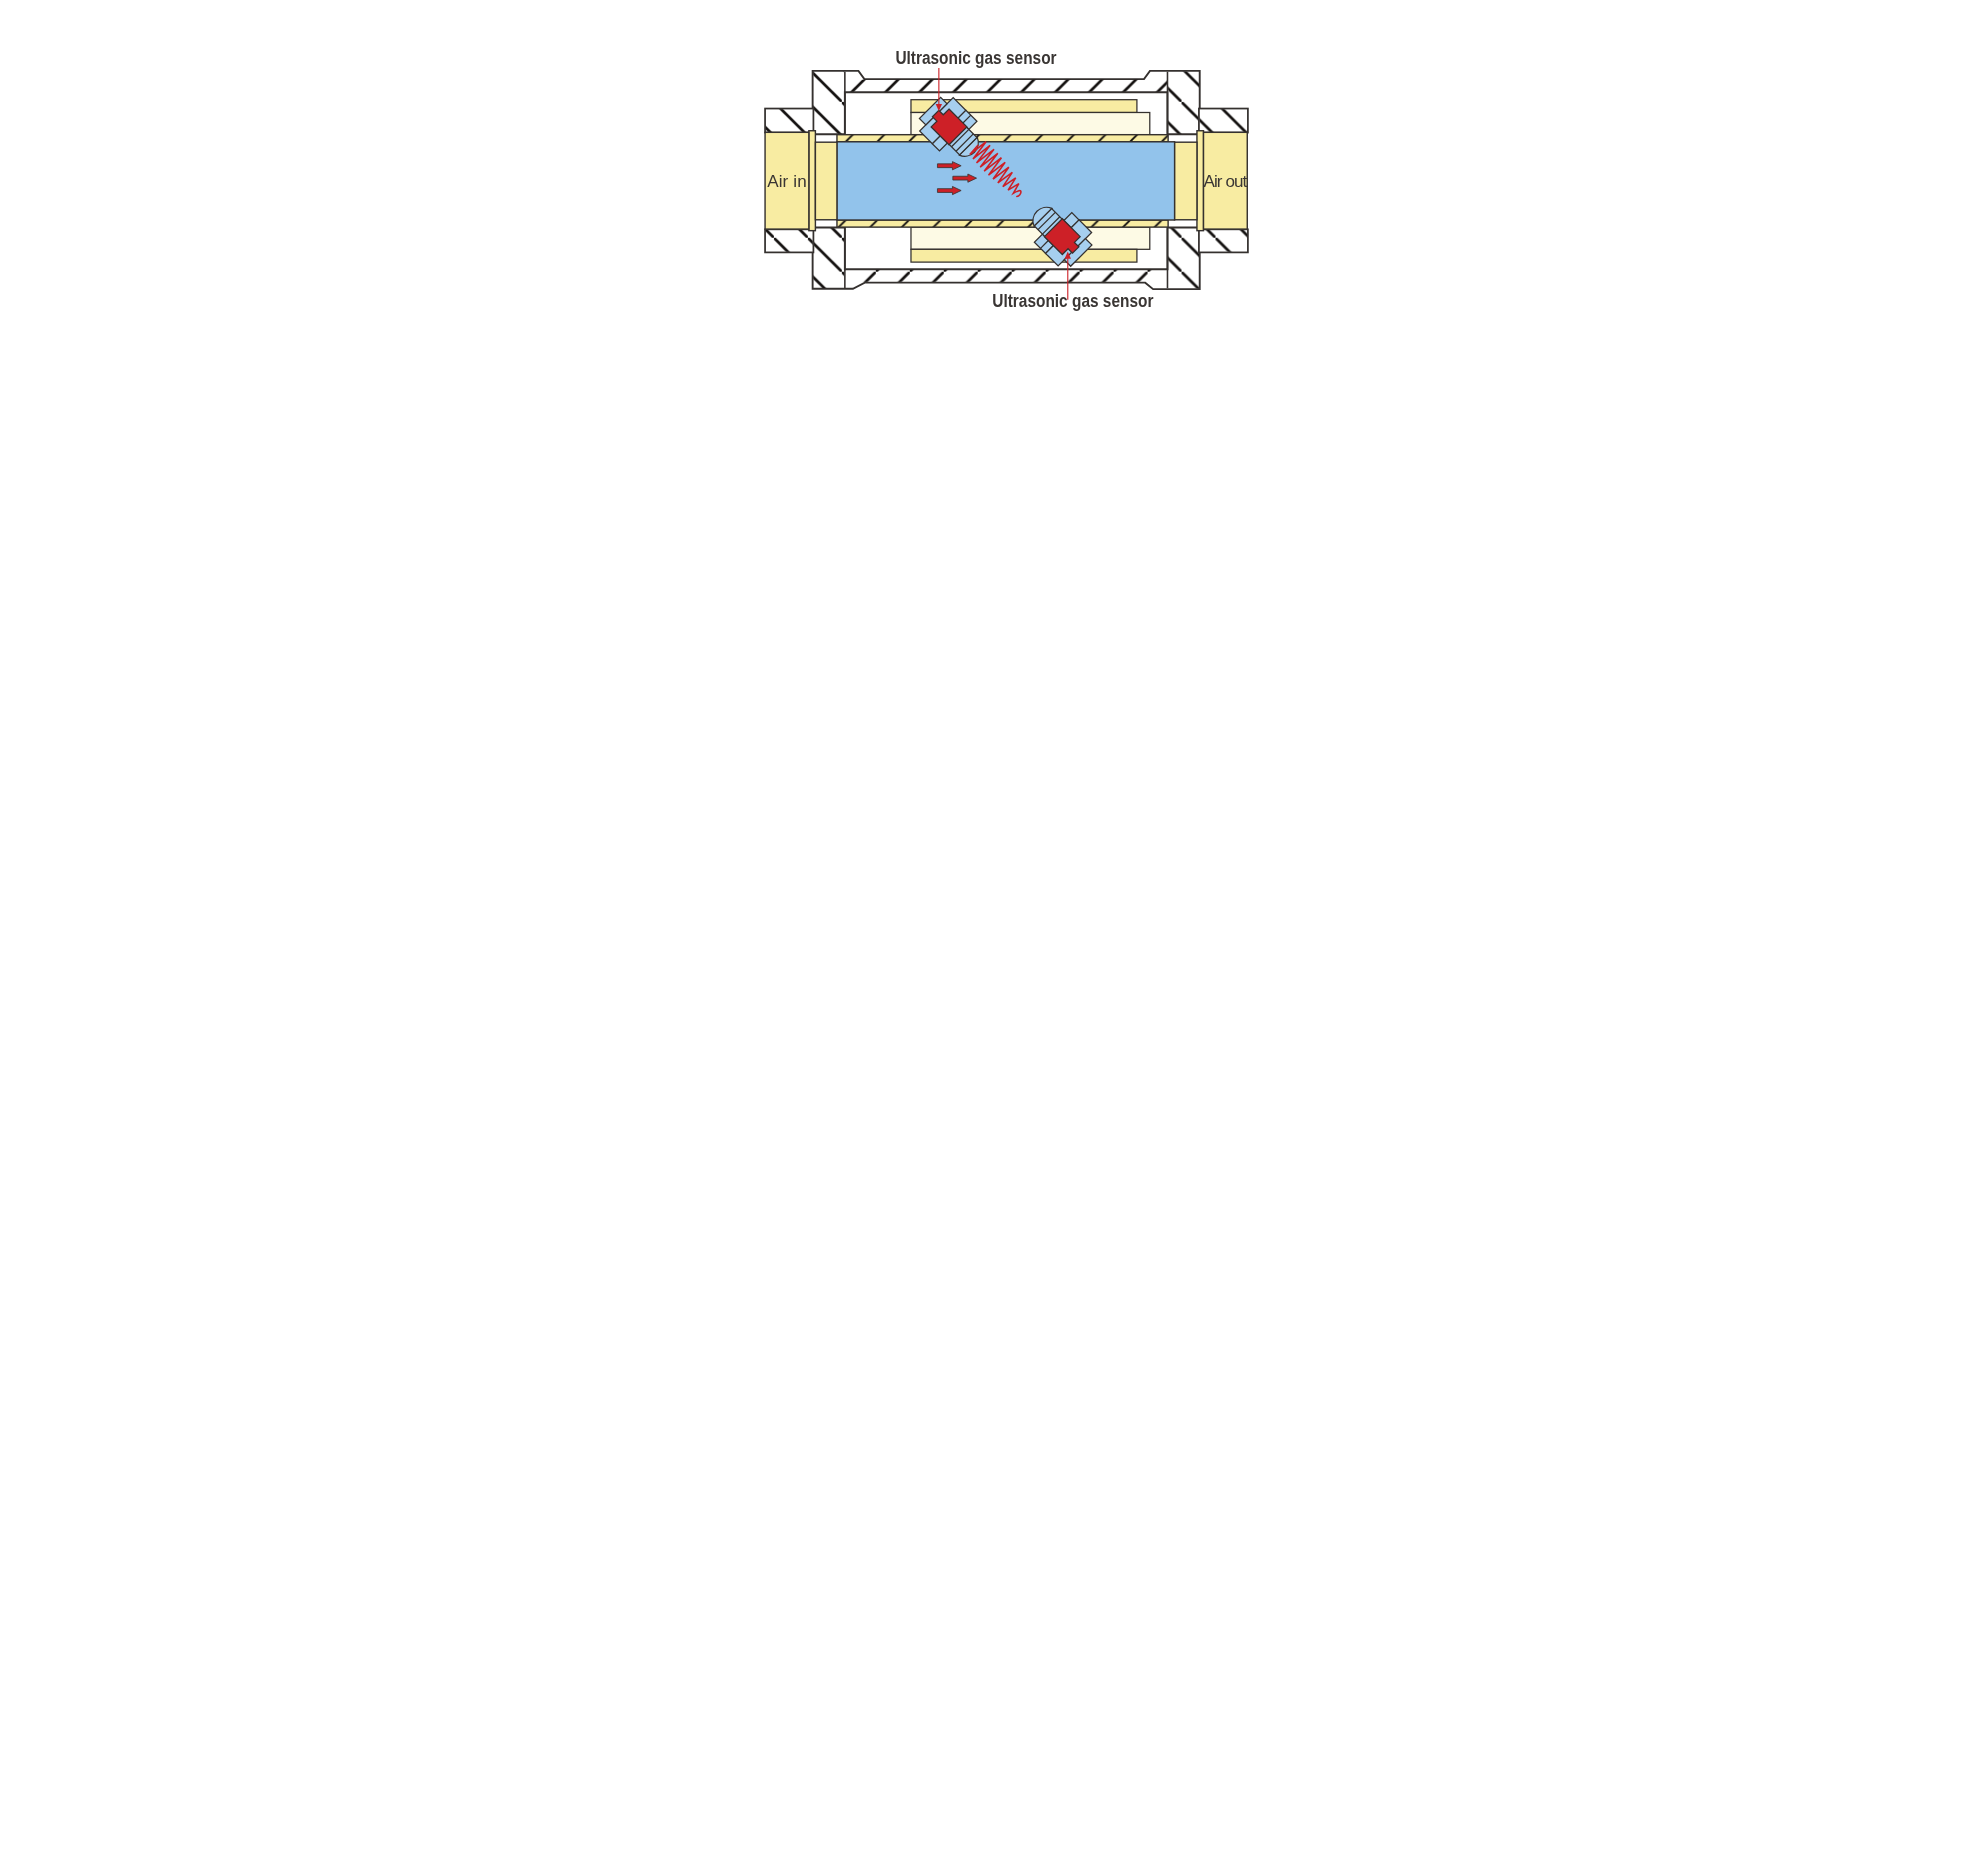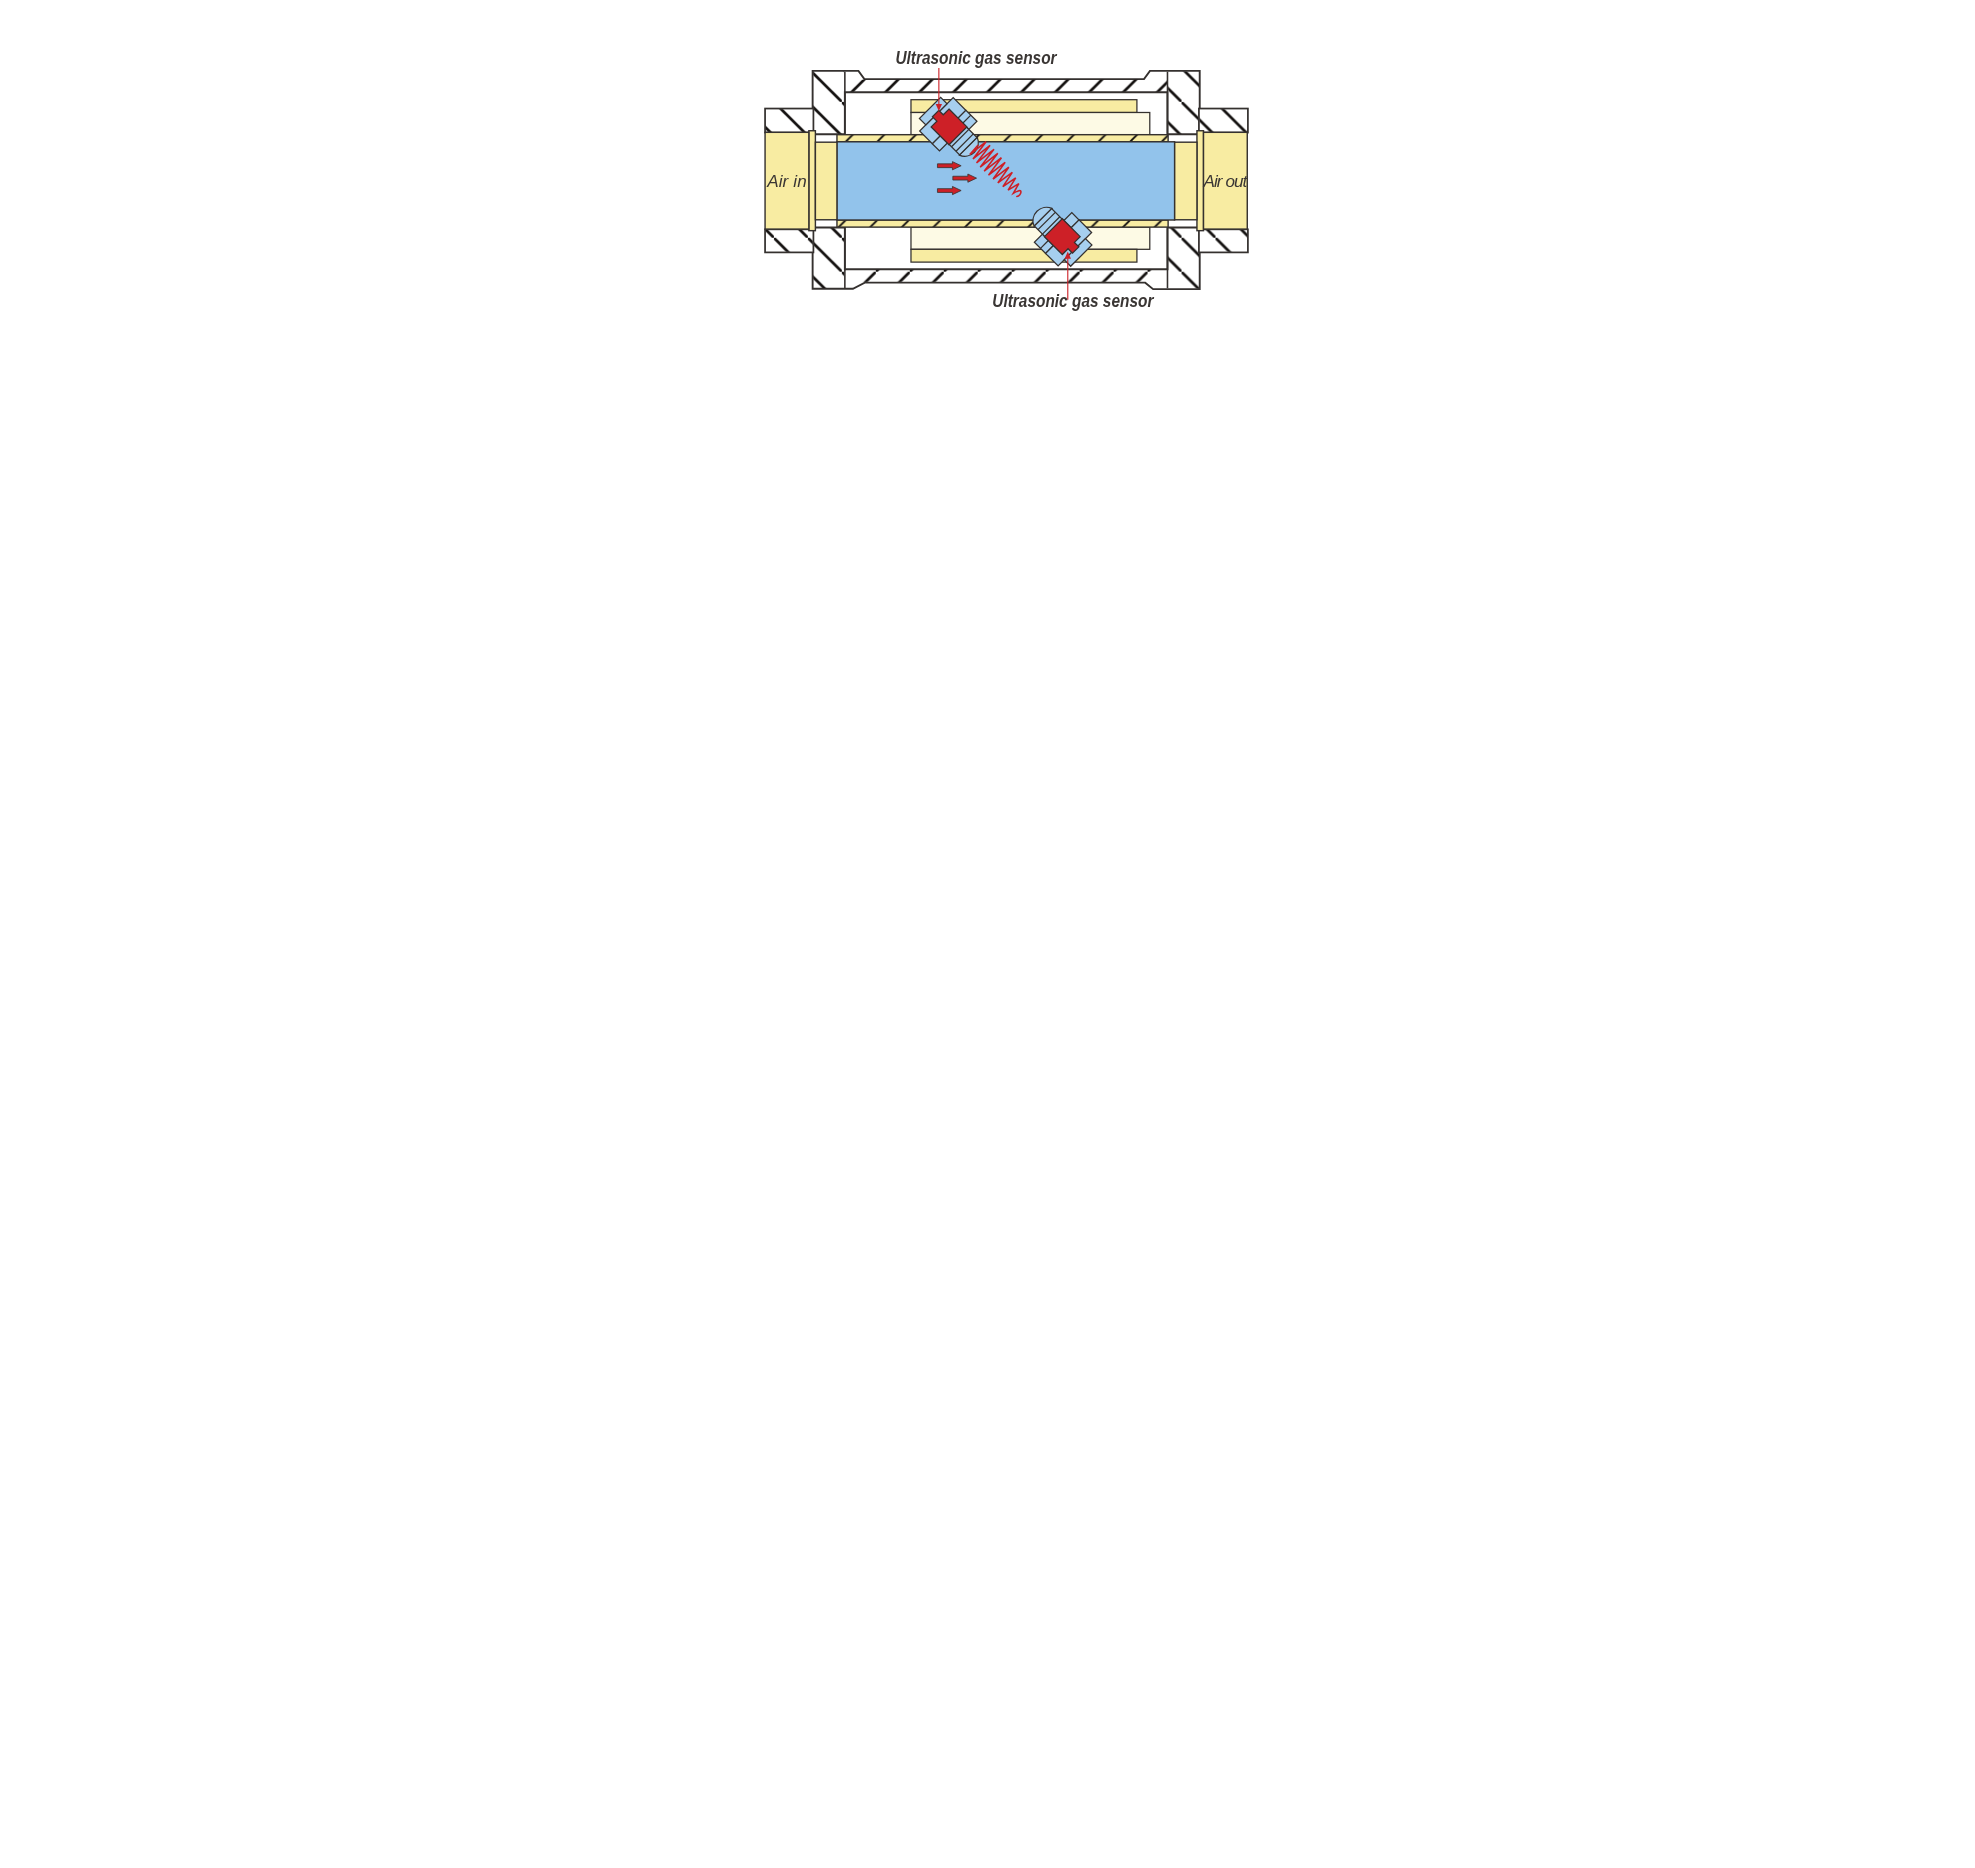--- a/index.html
+++ b/index.html
@@ -1,21 +1,21 @@
 <!DOCTYPE html>
 <html style="--outline: #35312f; --hatch: #141110; --channel-blue: #92c3eb; --housing-blue: #a6cfef; --yellow: #f8eca2; --cream: #fdfae5; --red: #cd2027; --label-text: #3a3634; --background: #ffffff;font-size:6.3px"><head>
 <meta charset="utf-8">
 <style>
   :root{
     --outline:#35312f; --hatch:#141110; --channel-blue:#92c3eb; --housing-blue:#a6cfef;
     --yellow:#f8eca2; --cream:#fdfae5; --red:#cd2027; --label-text:#3a3634; --background:#ffffff;
   }
   html,body{margin:0;padding:0;background:var(--background);}
   body{display:flex;justify-content:center;font-family:"Liberation Sans","DejaVu Sans",sans-serif;}
-  .wrap{width:100%;max-width:632px;font-style:italic;}
+  .wrap{width:100%;max-width:632px;}
   svg{display:block;width:100%;height:auto;}
   .casing{fill:#ffffff;stroke:var(--outline);stroke-width:24;}
   .blockpiece{fill:#ffffff;stroke:var(--outline);stroke-width:22;}
   .inline{stroke:var(--outline);stroke-width:20;fill:none;}
   .bandY{fill:var(--yellow);stroke:var(--outline);stroke-width:16;}
   .bandC{fill:var(--cream);stroke:var(--outline);stroke-width:16;}
   .fit{fill:var(--yellow);stroke:var(--outline);stroke-width:18;}
   .strip{stroke:var(--outline);stroke-width:18;}
   .channel{fill:var(--channel-blue);stroke:var(--outline);stroke-width:18;}
   .blue{fill:var(--housing-blue);stroke:var(--outline);stroke-width:16;}

